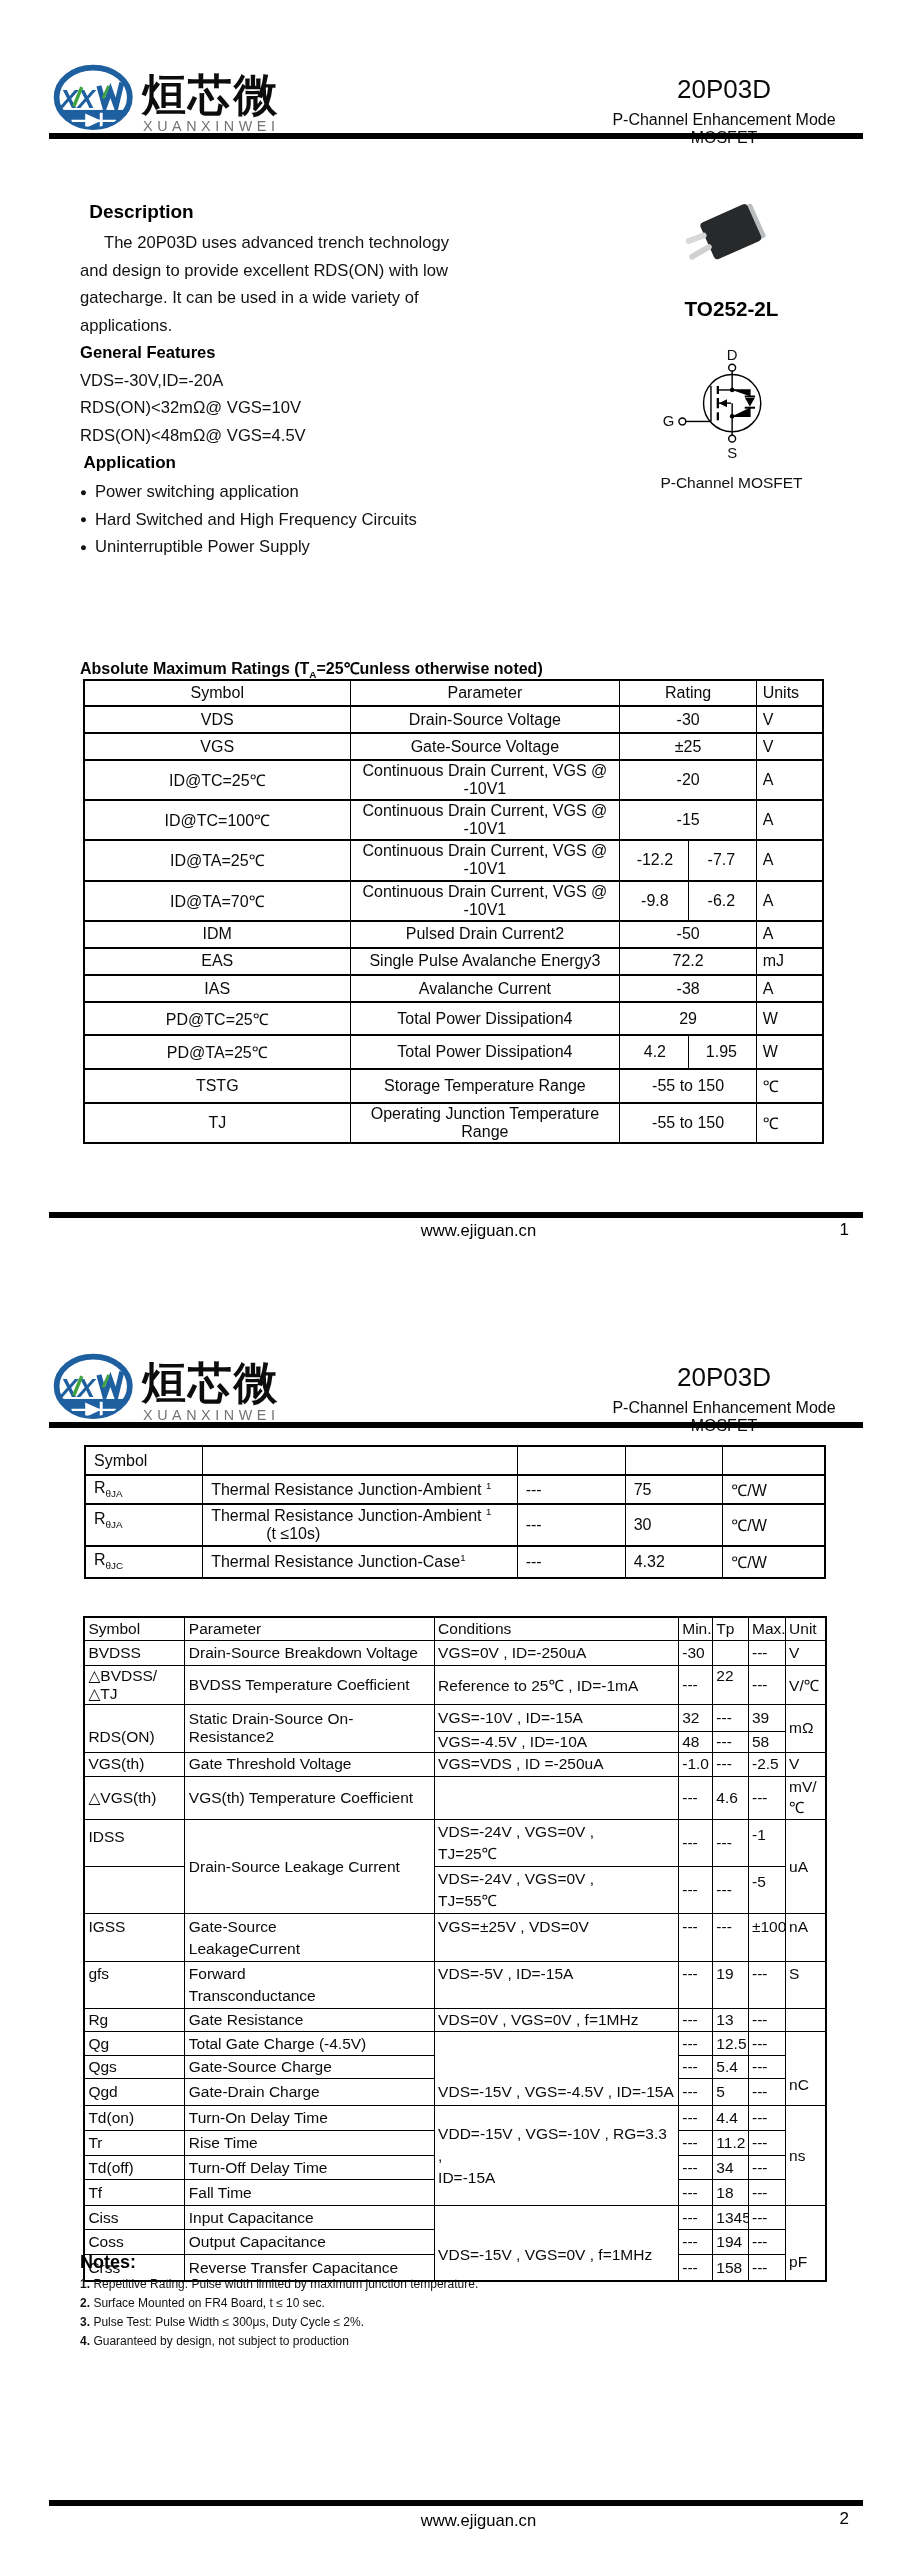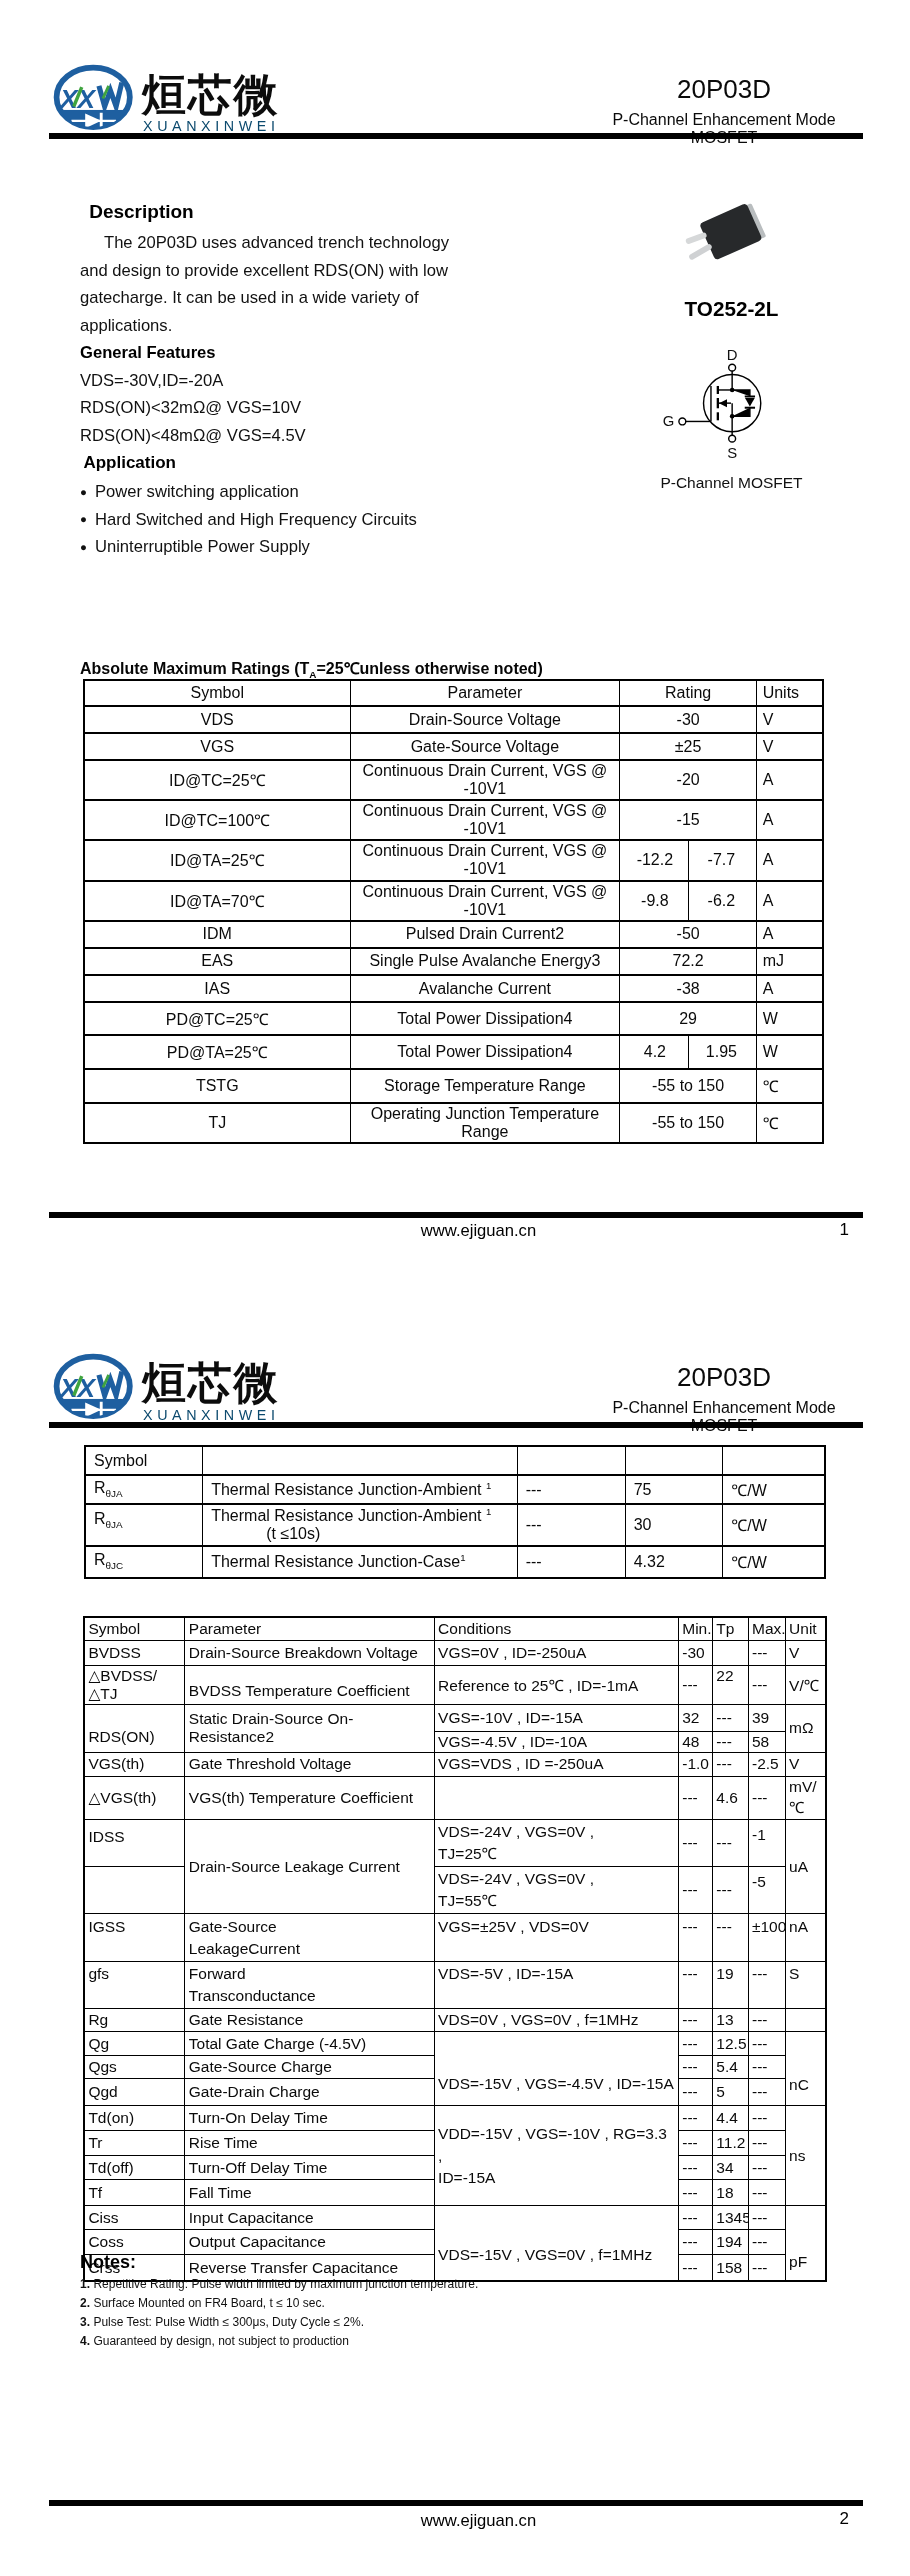--- a/index.html
+++ b/index.html
@@ -2,21 +2,21 @@
 <html style="font-size:9.2px"><head>
 <meta charset="utf-8">
 <style>
   html,body{margin:0;padding:0;background:#fff;}
   .doc{position:relative;width:910px;height:2576px;background:#ffffff;
        font-family:"Liberation Sans",sans-serif;color:#000;overflow:hidden;}
   .abs-pos{position:absolute;}
 
   
   .brand-cn{font-size:44px;font-weight:bold;letter-spacing:1.7px;line-height:53px;color:#0c0c0c;}
-  .brand-en{font-size:14.3px;letter-spacing:4.6px;color:#0c4a6e;}
+  .brand-en{font-size:14.3px;letter-spacing:4.6px;color:#737373;}
   .head-rule{background:#000;height:6.3px;}
   .pn-block{text-align:center;}
   .pn{font-size:26px;line-height:29px;color:#0a0a0a;}
   .pn-sub{font-size:16px;margin-top:6.9px;color:#0a0a0a;}
 
   
   .h-desc{font-size:19px;font-weight:bold;padding-left:9.2px;height:32px;}
   .bodyline{font-size:16.6px;height:27.5px;color:#111;}
   .indent1{padding-left:24px;}
   .h-feat{font-size:16.6px;font-weight:bold;height:27.5px;}
@@ -356,21 +356,21 @@
           <td>BVDSS</td>
           <td>Drain-Source Breakdown Voltage</td>
           <td>VGS=0V , ID=-250uA</td>
           <td>-30</td>
           <td></td>
           <td>---</td>
           <td>V</td>
         </tr>
     <tr style="height:34px">
           <td>△BVDSS/△TJ</td>
-          <td style="vertical-align:top;padding-top:16px;">BVDSS Temperature Coefficient</td>
+          <td style="vertical-align:top;padding-top:10px;">BVDSS Temperature Coefficient</td>
           <td>Reference to 25℃ , ID=-1mA</td>
           <td>---</td>
           <td style="vertical-align:top;padding-top:1px;">22</td>
           <td>---</td>
           <td>V/℃</td>
         </tr>
     <tr style="height:27px">
           <td rowspan="2" style="vertical-align:bottom;padding-bottom:5.7px;">RDS(ON)</td>
           <td rowspan="2" style="vertical-align:bottom;padding-bottom:5.7px;">Static Drain-Source On-Resistance2</td>
           <td>VGS=-10V , ID=-15A</td>
@@ -446,21 +446,21 @@
           <td>Gate Resistance</td>
           <td>VDS=0V , VGS=0V , f=1MHz</td>
           <td>---</td>
           <td>13</td>
           <td>---</td>
           <td></td>
         </tr>
     <tr style="height:24px">
           <td>Qg</td>
           <td>Total Gate Charge (-4.5V)</td>
-          <td rowspan="3" style="vertical-align:bottom;padding-bottom:12px;">VDS=-15V , VGS=-4.5V , ID=-15A</td>
+          <td rowspan="3" style="vertical-align:bottom;padding-bottom:4px;">VDS=-15V , VGS=-4.5V , ID=-15A</td>
           <td>---</td>
           <td>12.5</td>
           <td>---</td>
           <td rowspan="3" style="vertical-align:bottom;padding-bottom:11.5px;">nC</td>
         </tr>
     <tr style="height:23px">
           <td>Qgs</td>
           <td>Gate-Source Charge</td>
           <td>---</td>
           <td>5.4</td>

